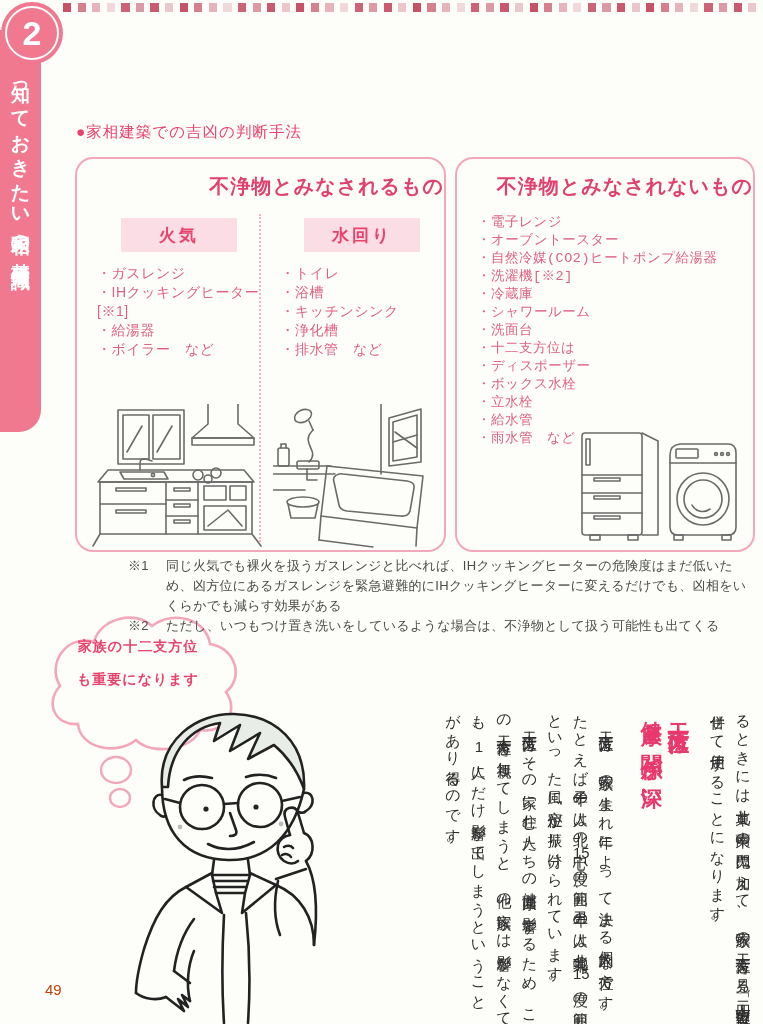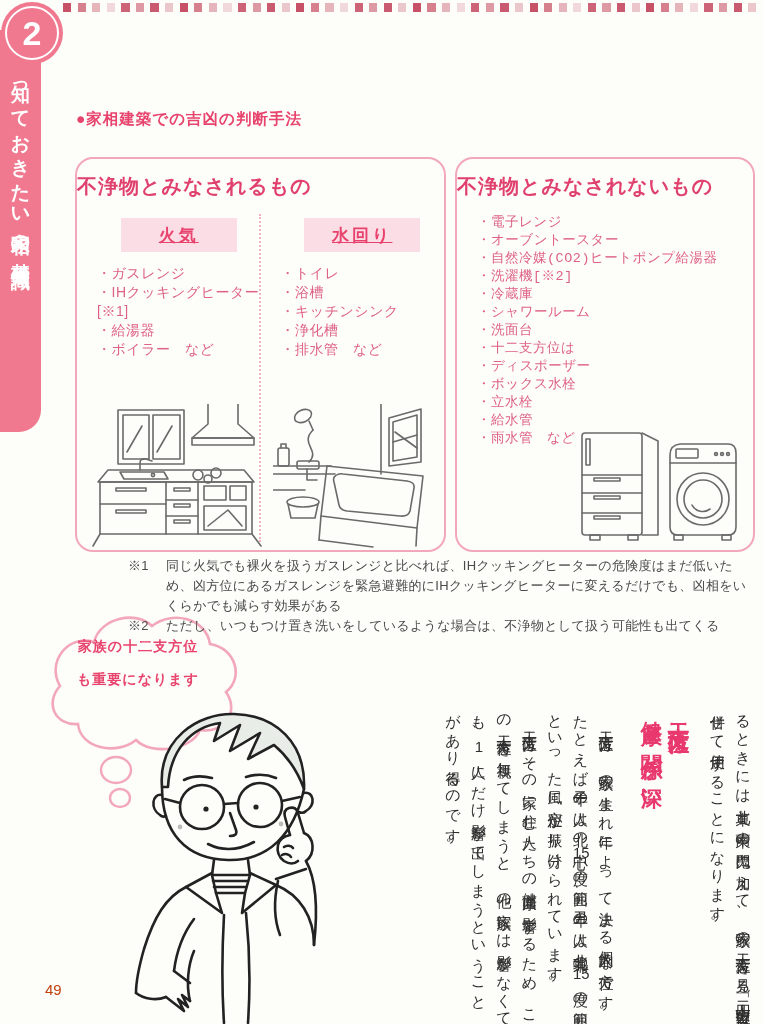--- a/index.html
+++ b/index.html
@@ -21,35 +21,35 @@
   .chapter-badge::after { content:""; position:absolute; inset:4px; border:2.5px solid #fff;
     border-radius:50%; }
   .chapter-num { color:#fff; font-size:34px; font-weight:bold; line-height:1; }
   .side-tab { position:absolute; left:0; top:30px; width:41px; height:402px;
     background:#f0798f; border-bottom-right-radius:22px; z-index:2;
     display:flex; justify-content:center; padding-top:40px; }
   .side-tab .vtitle { writing-mode:vertical-rl; color:#fff; font-size:19px;
     font-weight:bold; letter-spacing:2.5px; }
 
   
-  .section-header { position:absolute; left:76px; top:109px; font-size:15.5px;
-    font-weight:bold; color:#e8436d; letter-spacing:1px; }
+  .section-header { position:absolute; left:76px; top:122px; font-size:15.5px;
+    font-weight:normal; color:#e8436d; letter-spacing:1px; }
 
   
   .pink-box { position:absolute; top:157px; border:2.5px solid #f2a8ba;
     border-radius:18px; background:#fdfdf9; }
   .box-left { left:75px; width:371px; height:395px; }
   .box-right { left:455px; width:300px; height:395px; }
-  .box-title { margin-top:14px; text-align:left; font-size:20px; font-weight:bold;
+  .box-title { margin-top:14px; text-align:right; font-size:20px; font-weight:bold;
     color:#e0406d; letter-spacing:1px; }
   .columns { display:flex; margin-top:18px; }
   .col { width:50%; padding:0 0 0 20px; }
   .chip { width:116px; height:34px; margin:0 auto; background:#fbdde6; color:#e8436d;
     font-size:17px; font-weight:bold; display:flex; align-items:center;
-    justify-content:center; letter-spacing:3px;text-decoration:underline; }
+    justify-content:center; letter-spacing:3px; }
   .plist { list-style:none; margin-top:12px; }
   .plist li { color:#de6186; font-size:14px; line-height:19px; letter-spacing:0.5px; }
   .clist { list-style:none; margin:14px 0 0 20px; }
   .clist li { color:#de6186; font-size:13.5px; line-height:18px; letter-spacing:0.5px;font-family:Liberation Mono, monospace; }
   .divider { position:absolute; left:49.5%; top:55px; bottom:8px;
     border-left:2px dotted #f2b4c3; }
   .illu { position:absolute; }
   .illu-kitchen { left:15px; top:245px; }
   .illu-bath { left:196px; top:245px; }
   .illu-appl { left:113px; top:270px; }

